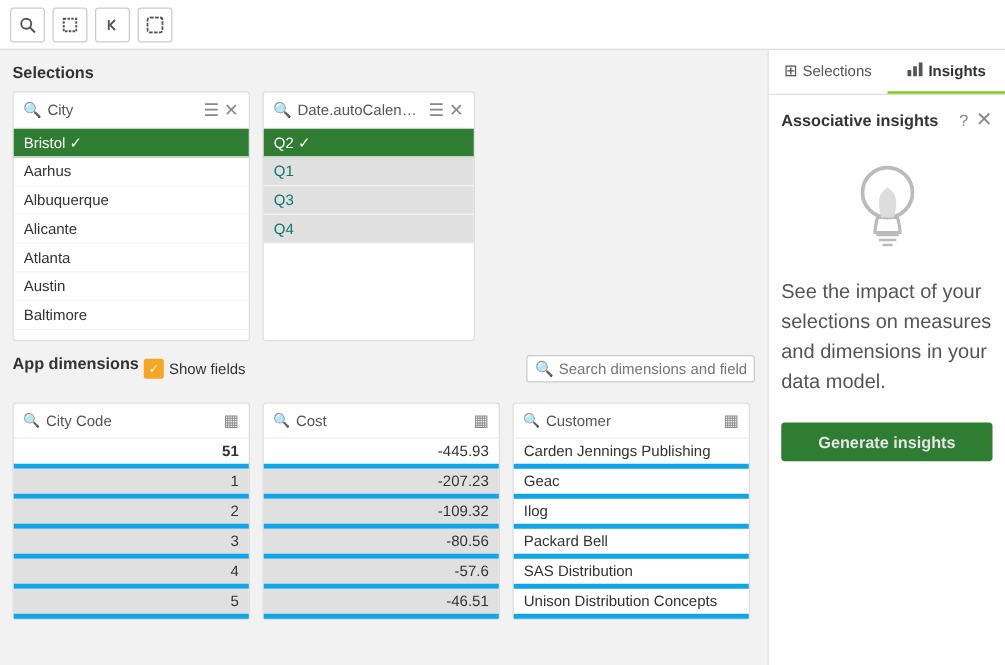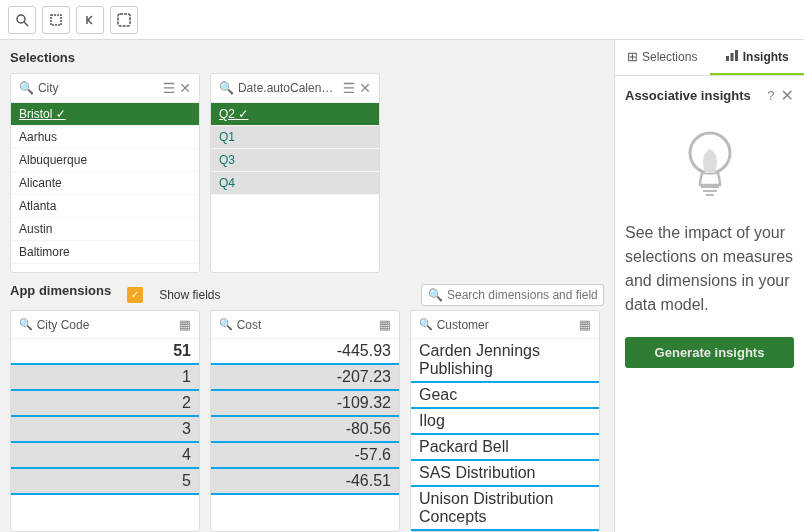--- a/index.html
+++ b/index.html
@@ -126,21 +126,20 @@
       cursor: pointer;
       border-bottom: 1px solid #f5f5f5;
       white-space: nowrap;
       overflow: hidden;
       text-overflow: ellipsis;
     }
 
     .filter-list li.selected {
       background: #2e7d32;
       color: #fff;
-      text-decoration: underline;
     }
 
     .filter-list li.selected::after {
       content: ' ✓';
     }
 
     .filter-list li.excluded {
       background: #e0e0e0;
       color: #0f766e;
     }
@@ -156,22 +155,22 @@
 
     .date-list li.selected {
       background: #2e7d32;
       color: #fff;
     }
 
     
     .app-dimensions-header {
       display: flex;
       align-items: center;
-      gap: 16px;
-      margin-bottom: 4px;
+      gap: 4px;
+      margin-bottom: 16px;
     }
 
     .show-fields-checkbox {
       width: 16px;
       height: 16px;
       background: #f5a623;
       border-radius: 2px;
       display: flex;
       align-items: center;
       justify-content: center;
@@ -231,23 +230,23 @@
       font-size: 12px;
       color: #555;
     }
 
     .dim-list {
       list-style: none;
     }
 
     .dim-list li {
       padding: 3px 8px;
-      font-size: 16px;
+      font-size: 12px;
       color: #333;
-      border-bottom: 2px solid #0ea5e9;
+      border-bottom: 4px solid #0ea5e9;
       text-align: right;
     }
 
     .dim-list li.header-row {
       font-weight: 600;
       text-align: right;
     }
 
     .dim-list li.gray-row {
       background: #e0e0e0;

